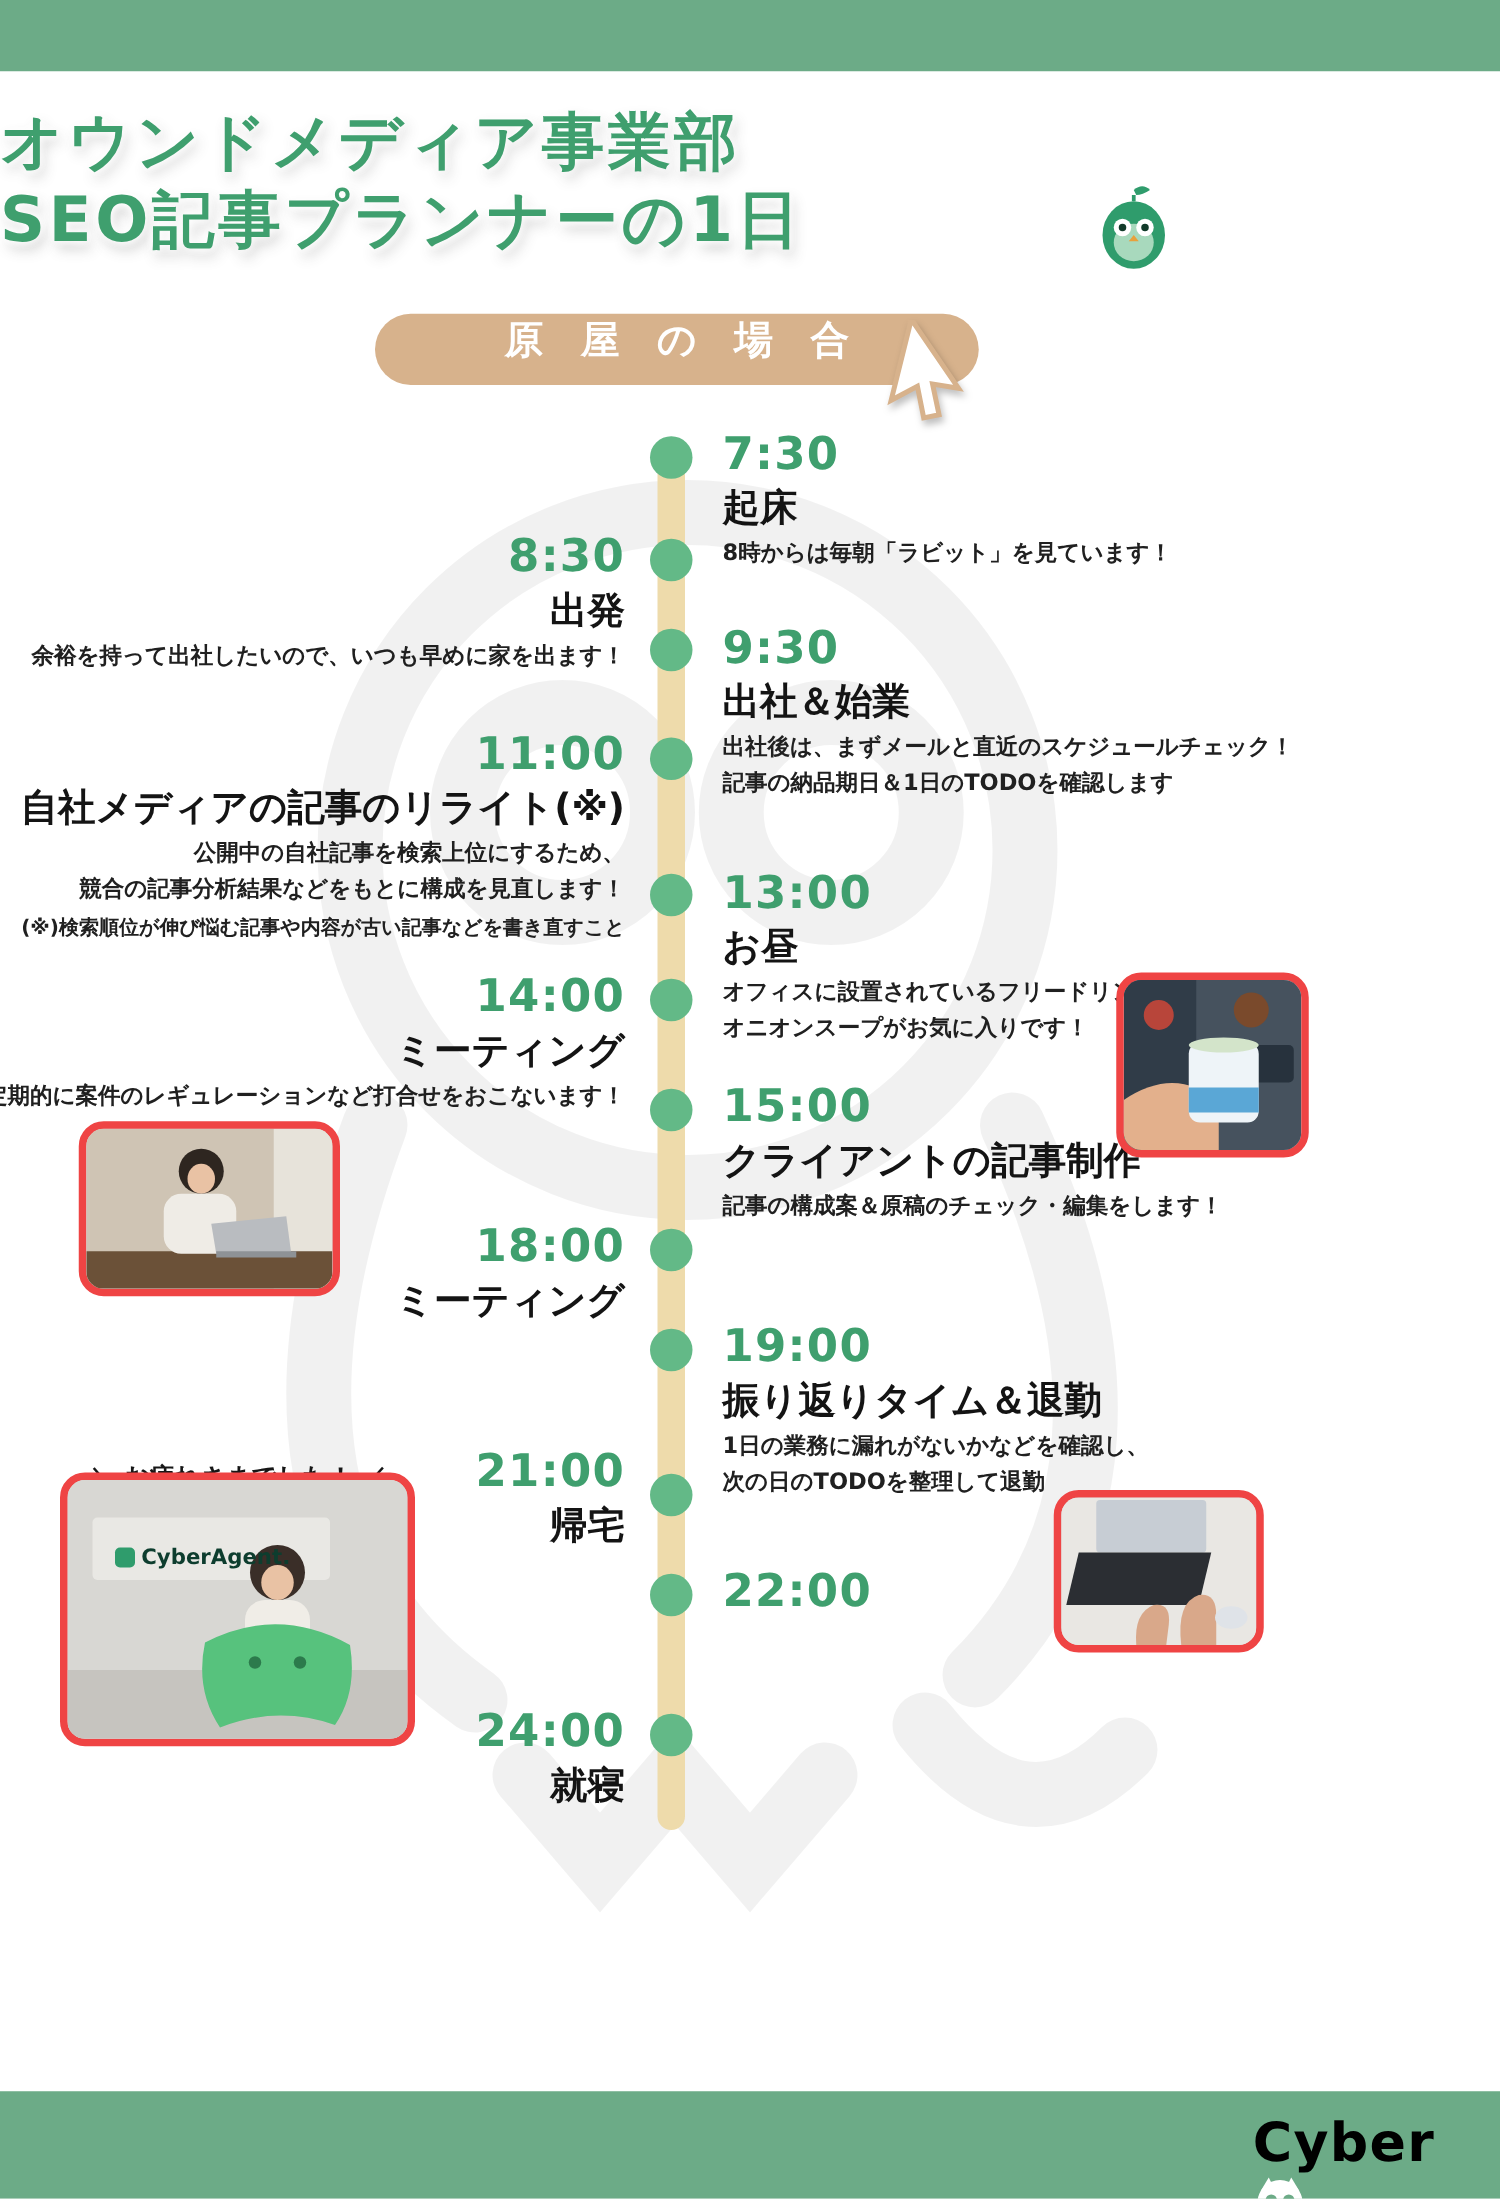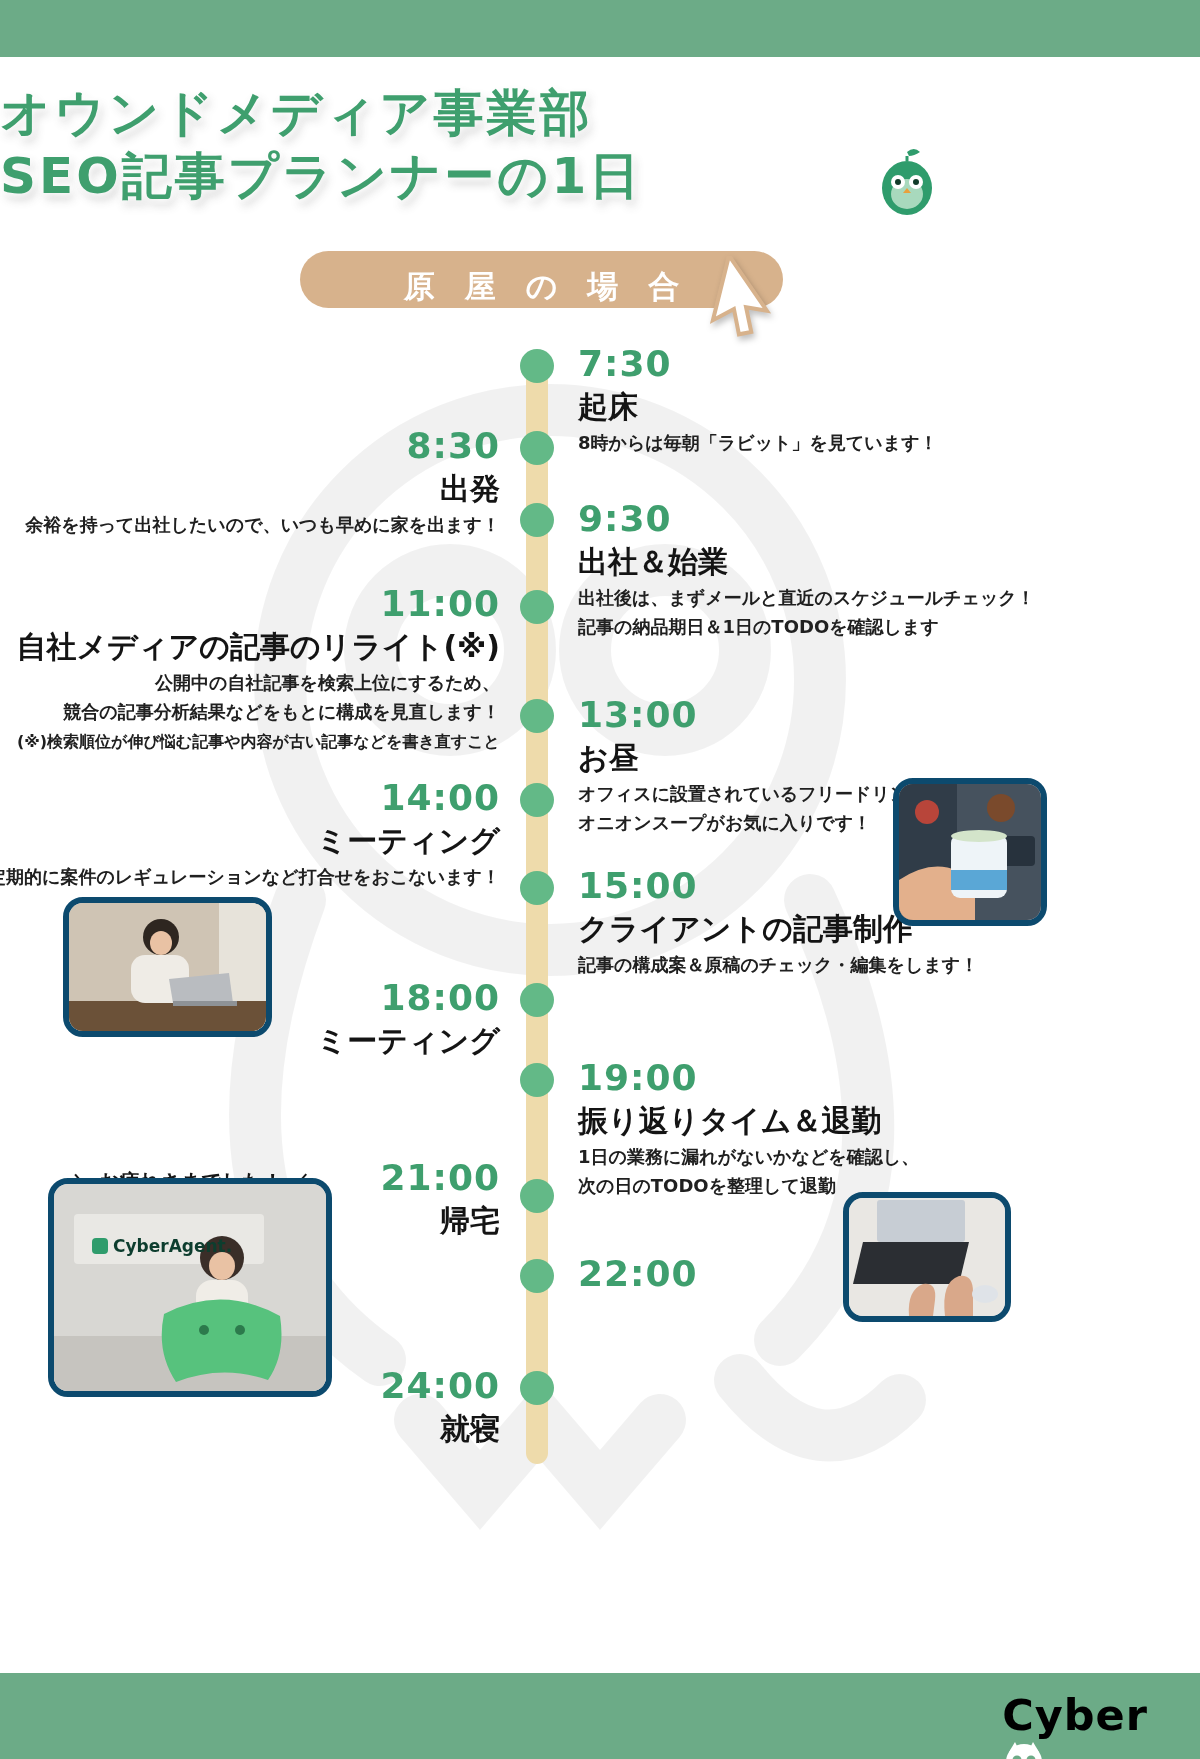--- a/index.html
+++ b/index.html
@@ -11,36 +11,36 @@
   .footerbar{position:absolute;left:0;top:1673px;width:1200px;height:86px;background:#6cab87;}
   .watermark{position:absolute;left:120px;top:360px;width:960px;height:1180px;pointer-events:none;}
   .title-wrap{
     position:absolute;left:0;top:82px;width:1080px;text-align:left;
     color:#3f9f6e;font-weight:800;font-size:50px;letter-spacing:3px;line-height:1.25;
     text-shadow:0 0 8px #fff,0 0 8px #fff,3px 6px 10px rgba(70,70,70,.25);
   }
   .mascot{position:absolute;left:876px;top:148px;width:62px;height:70px;}
   .badge{
     position:absolute;left:300px;top:251px;width:483px;height:57px;background:#d7b28c;
-    border-radius:29px;display:flex;align-items:flex-end;justify-content:center;
+    border-radius:29px;display:flex;align-items:flex-start;justify-content:center;
   }
   .badge span{color:#fff;font-size:31px;font-weight:800;letter-spacing:30px;padding-left:30px;}
   .cursor{position:absolute;left:702px;top:256px;width:80px;height:88px;filter:drop-shadow(2px 4px 3px rgba(0,0,0,.25));}
   .tl-bar{position:absolute;left:526px;top:352px;width:22px;height:1112px;background:#eedbab;border-radius:11px;}
   .dot{position:absolute;left:520px;width:34px;height:34px;border-radius:50%;background:#63b987;}
   .entry{position:absolute;white-space:nowrap;}
   .entry.right{left:578px;text-align:left;}
   .entry.left{right:700px;text-align:right;}
   .time{font-size:36px;font-weight:800;color:#3f9f6e;line-height:1.2;letter-spacing:1px;}
   .etitle{font-size:30px;font-weight:800;color:#141414;line-height:1.35;margin-top:2px;}
   .etitle:empty{display:none;}
   .desc{font-size:18px;font-weight:600;color:#202020;line-height:1.62;}
   .desc-small{font-size:16px;font-weight:600;color:#202020;line-height:1.6;margin-top:3px;}
   .closing{position:absolute;left:48px;top:1140px;width:286px;text-align:center;font-size:20px;font-weight:700;color:#161616;margin-top:28px;}
-  .photo{position:absolute;border:6px solid #0c4a6e;border-radius:20px;overflow:hidden;background:#ddd;}
+  .photo{position:absolute;border:6px solid #ef4444;border-radius:20px;overflow:hidden;background:#ddd;}
   .photo svg{display:block;width:100%;height:100%;}
   #photo-soup{left:893px;top:778px;width:142px;height:136px;}
   #photo-meeting{left:63px;top:897px;width:197px;height:128px;}
   #photo-laptop{left:843px;top:1192px;width:156px;height:118px;}
   #photo-office{left:48px;top:1178px;width:272px;height:207px;}
   .office-sign{
     position:absolute;left:38px;top:52px;font-size:17px;font-weight:800;color:#0d3d2e;
     display:flex;align-items:center;gap:5px;
   }
   .office-sign .ca-mark{width:16px;height:16px;border-radius:4px;background:#2f9c6c;display:inline-block;}

